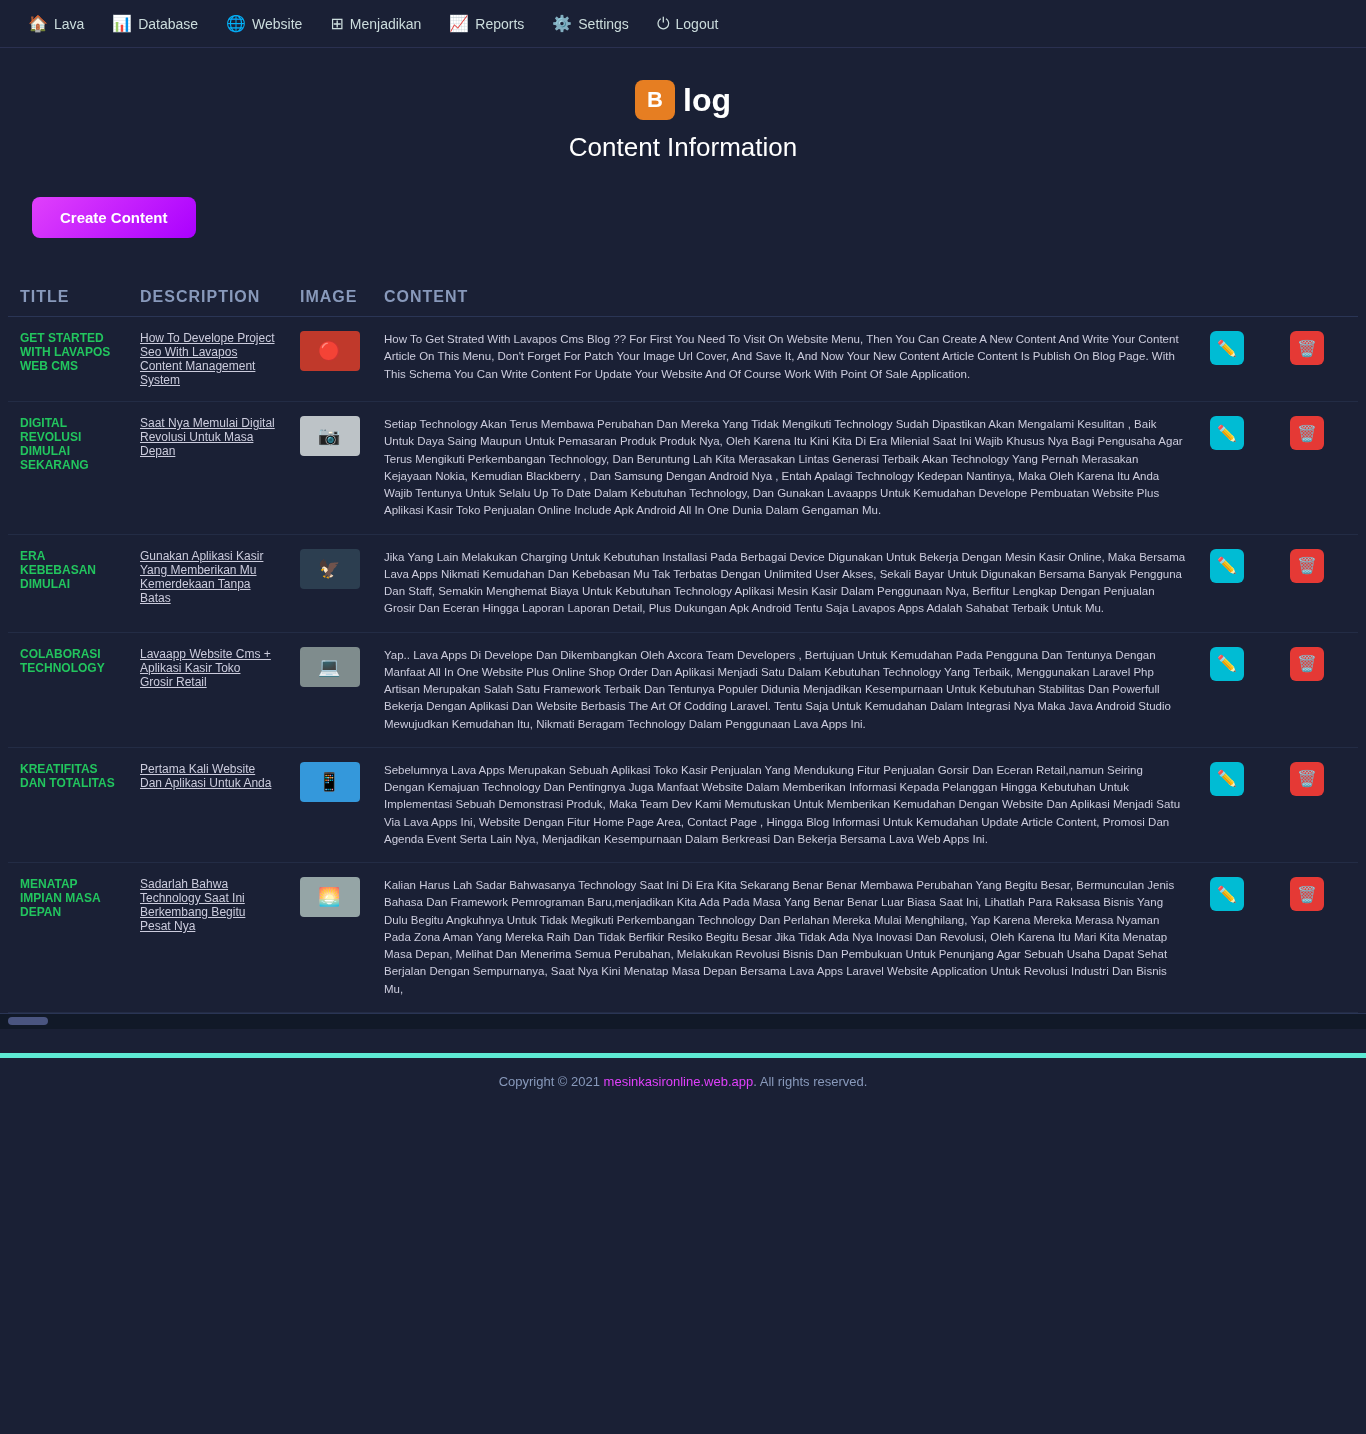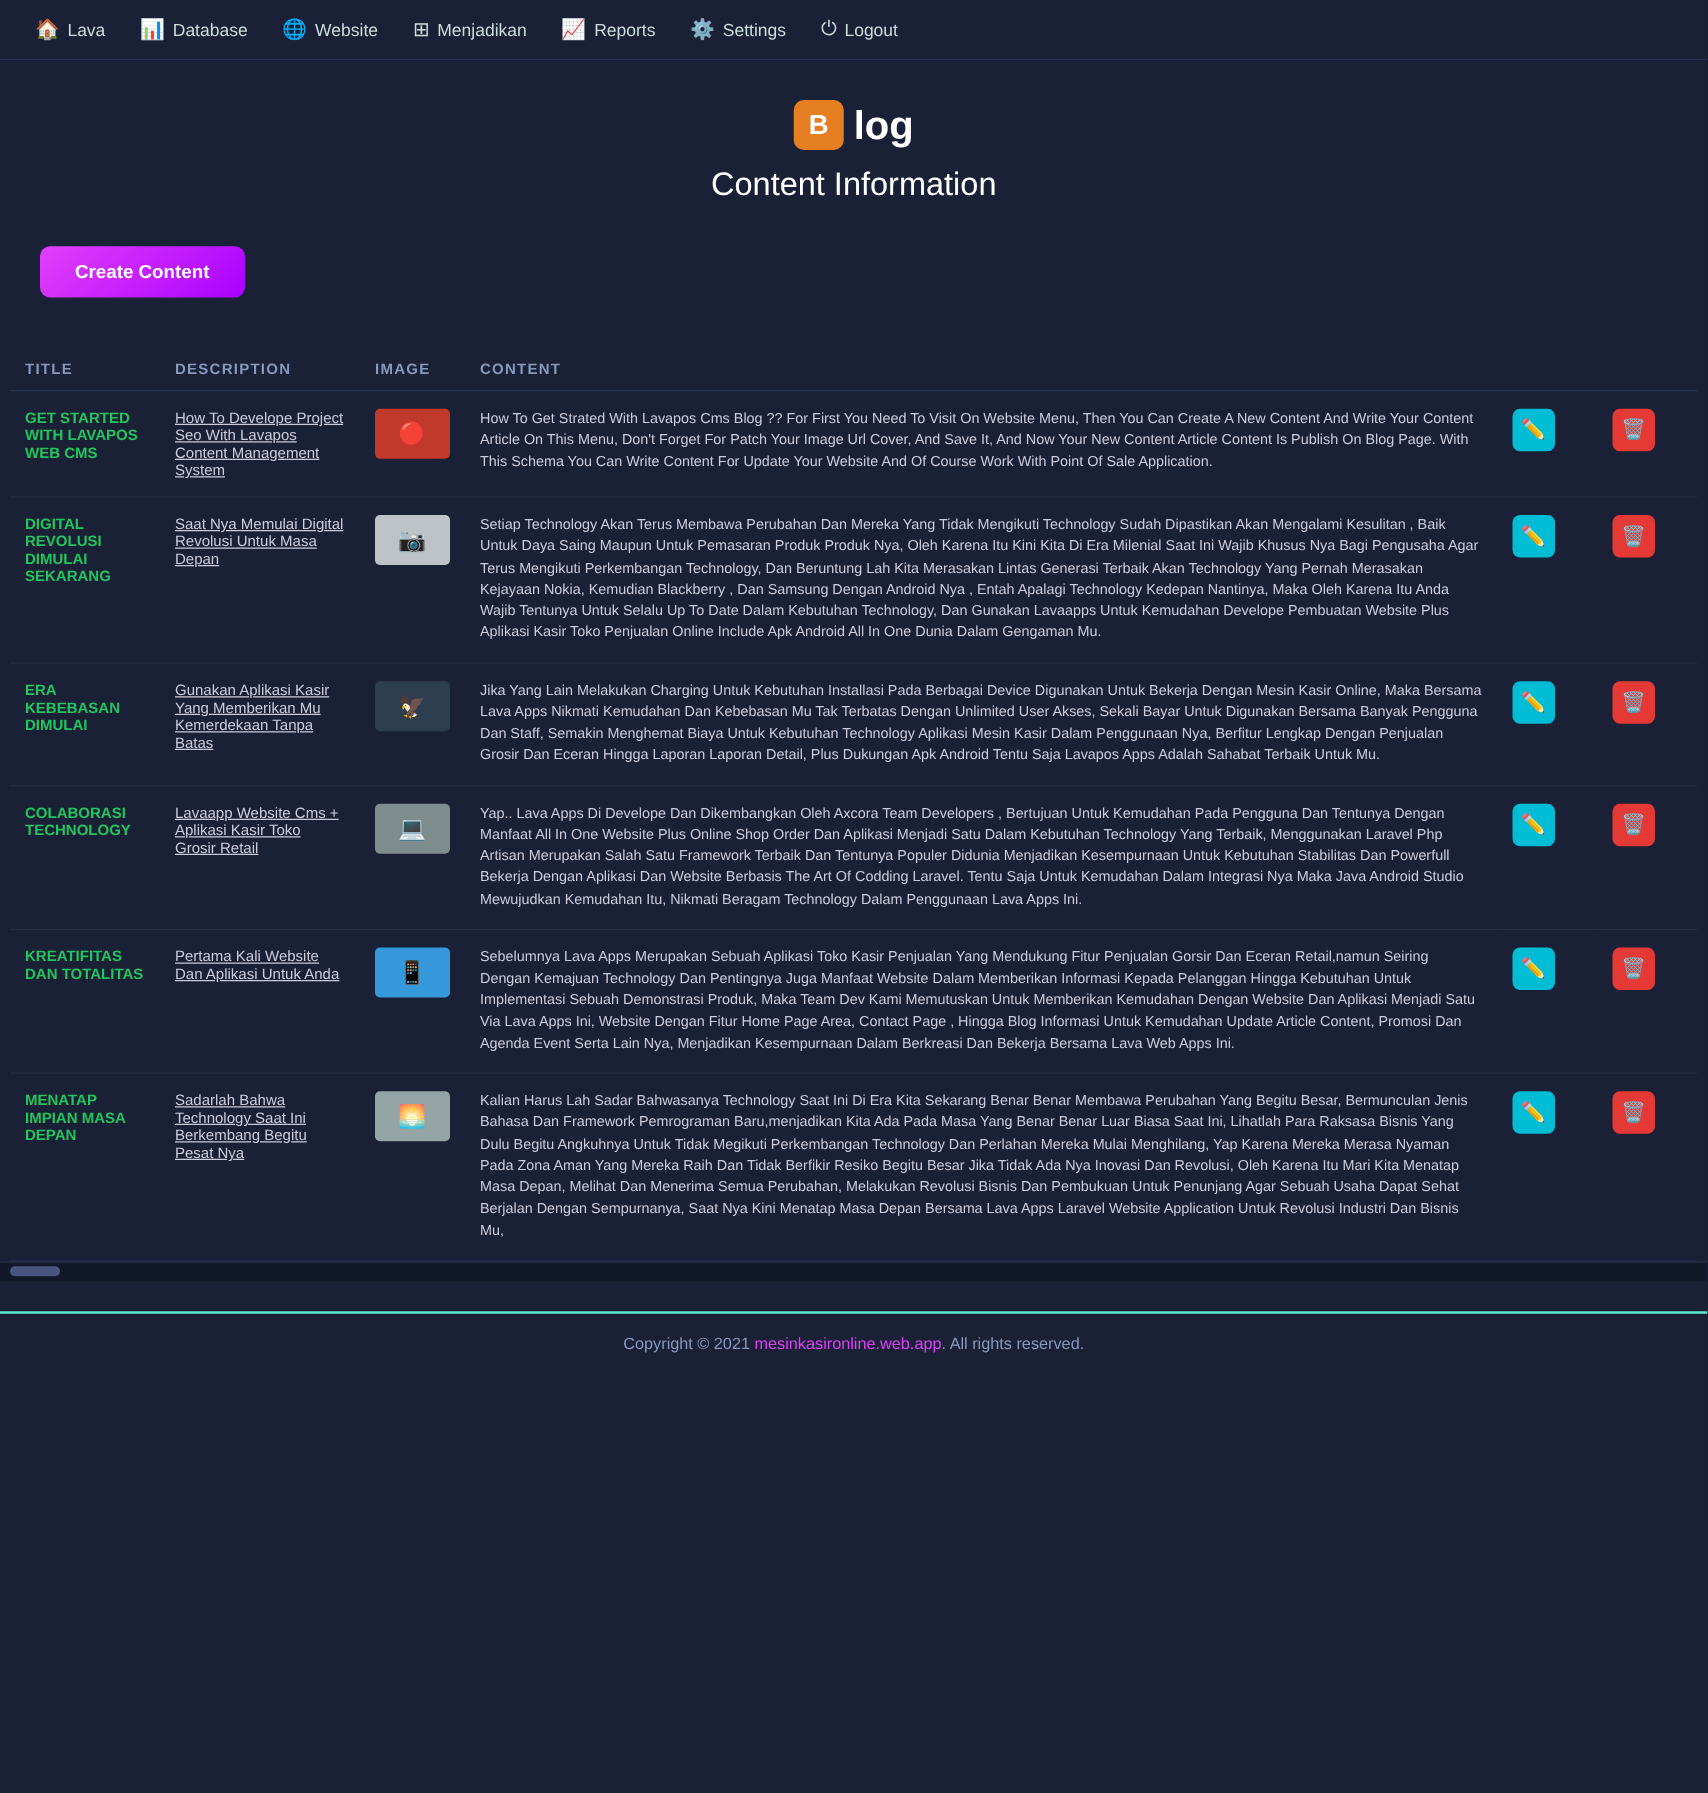--- a/index.html
+++ b/index.html
@@ -91,21 +91,21 @@
     }
     table {
       width: 100%;
       border-collapse: collapse;
     }
     thead tr {
       border-bottom: 1px solid #2a3555;
     }
     thead th {
       color: #8899bb;
-      font-size: 12px;
+      font-size: 16px;
       font-weight: 700;
       letter-spacing: 1px;
       padding: 10px 12px;
       text-align: left;
       text-transform: uppercase;
     }
     tbody tr {
       border-bottom: 1px solid #232c45;
     }
     tbody td {
@@ -155,21 +155,21 @@
       align-items: center;
       justify-content: center;
     }
 
     
     footer {
       text-align: center;
       padding: 16px;
       font-size: 13px;
       color: #8899bb;
-      border-top: 2px solid #5eead4;
+      border-top: 5px solid #5eead4;
       margin-top: 24px;
     }
     footer a { color: #e040fb; text-decoration: none; }
 
     
     .scroll-bar-bottom {
       height: 16px;
       background: #111928;
       border-top: 1px solid #2a3555;
       display: flex;

